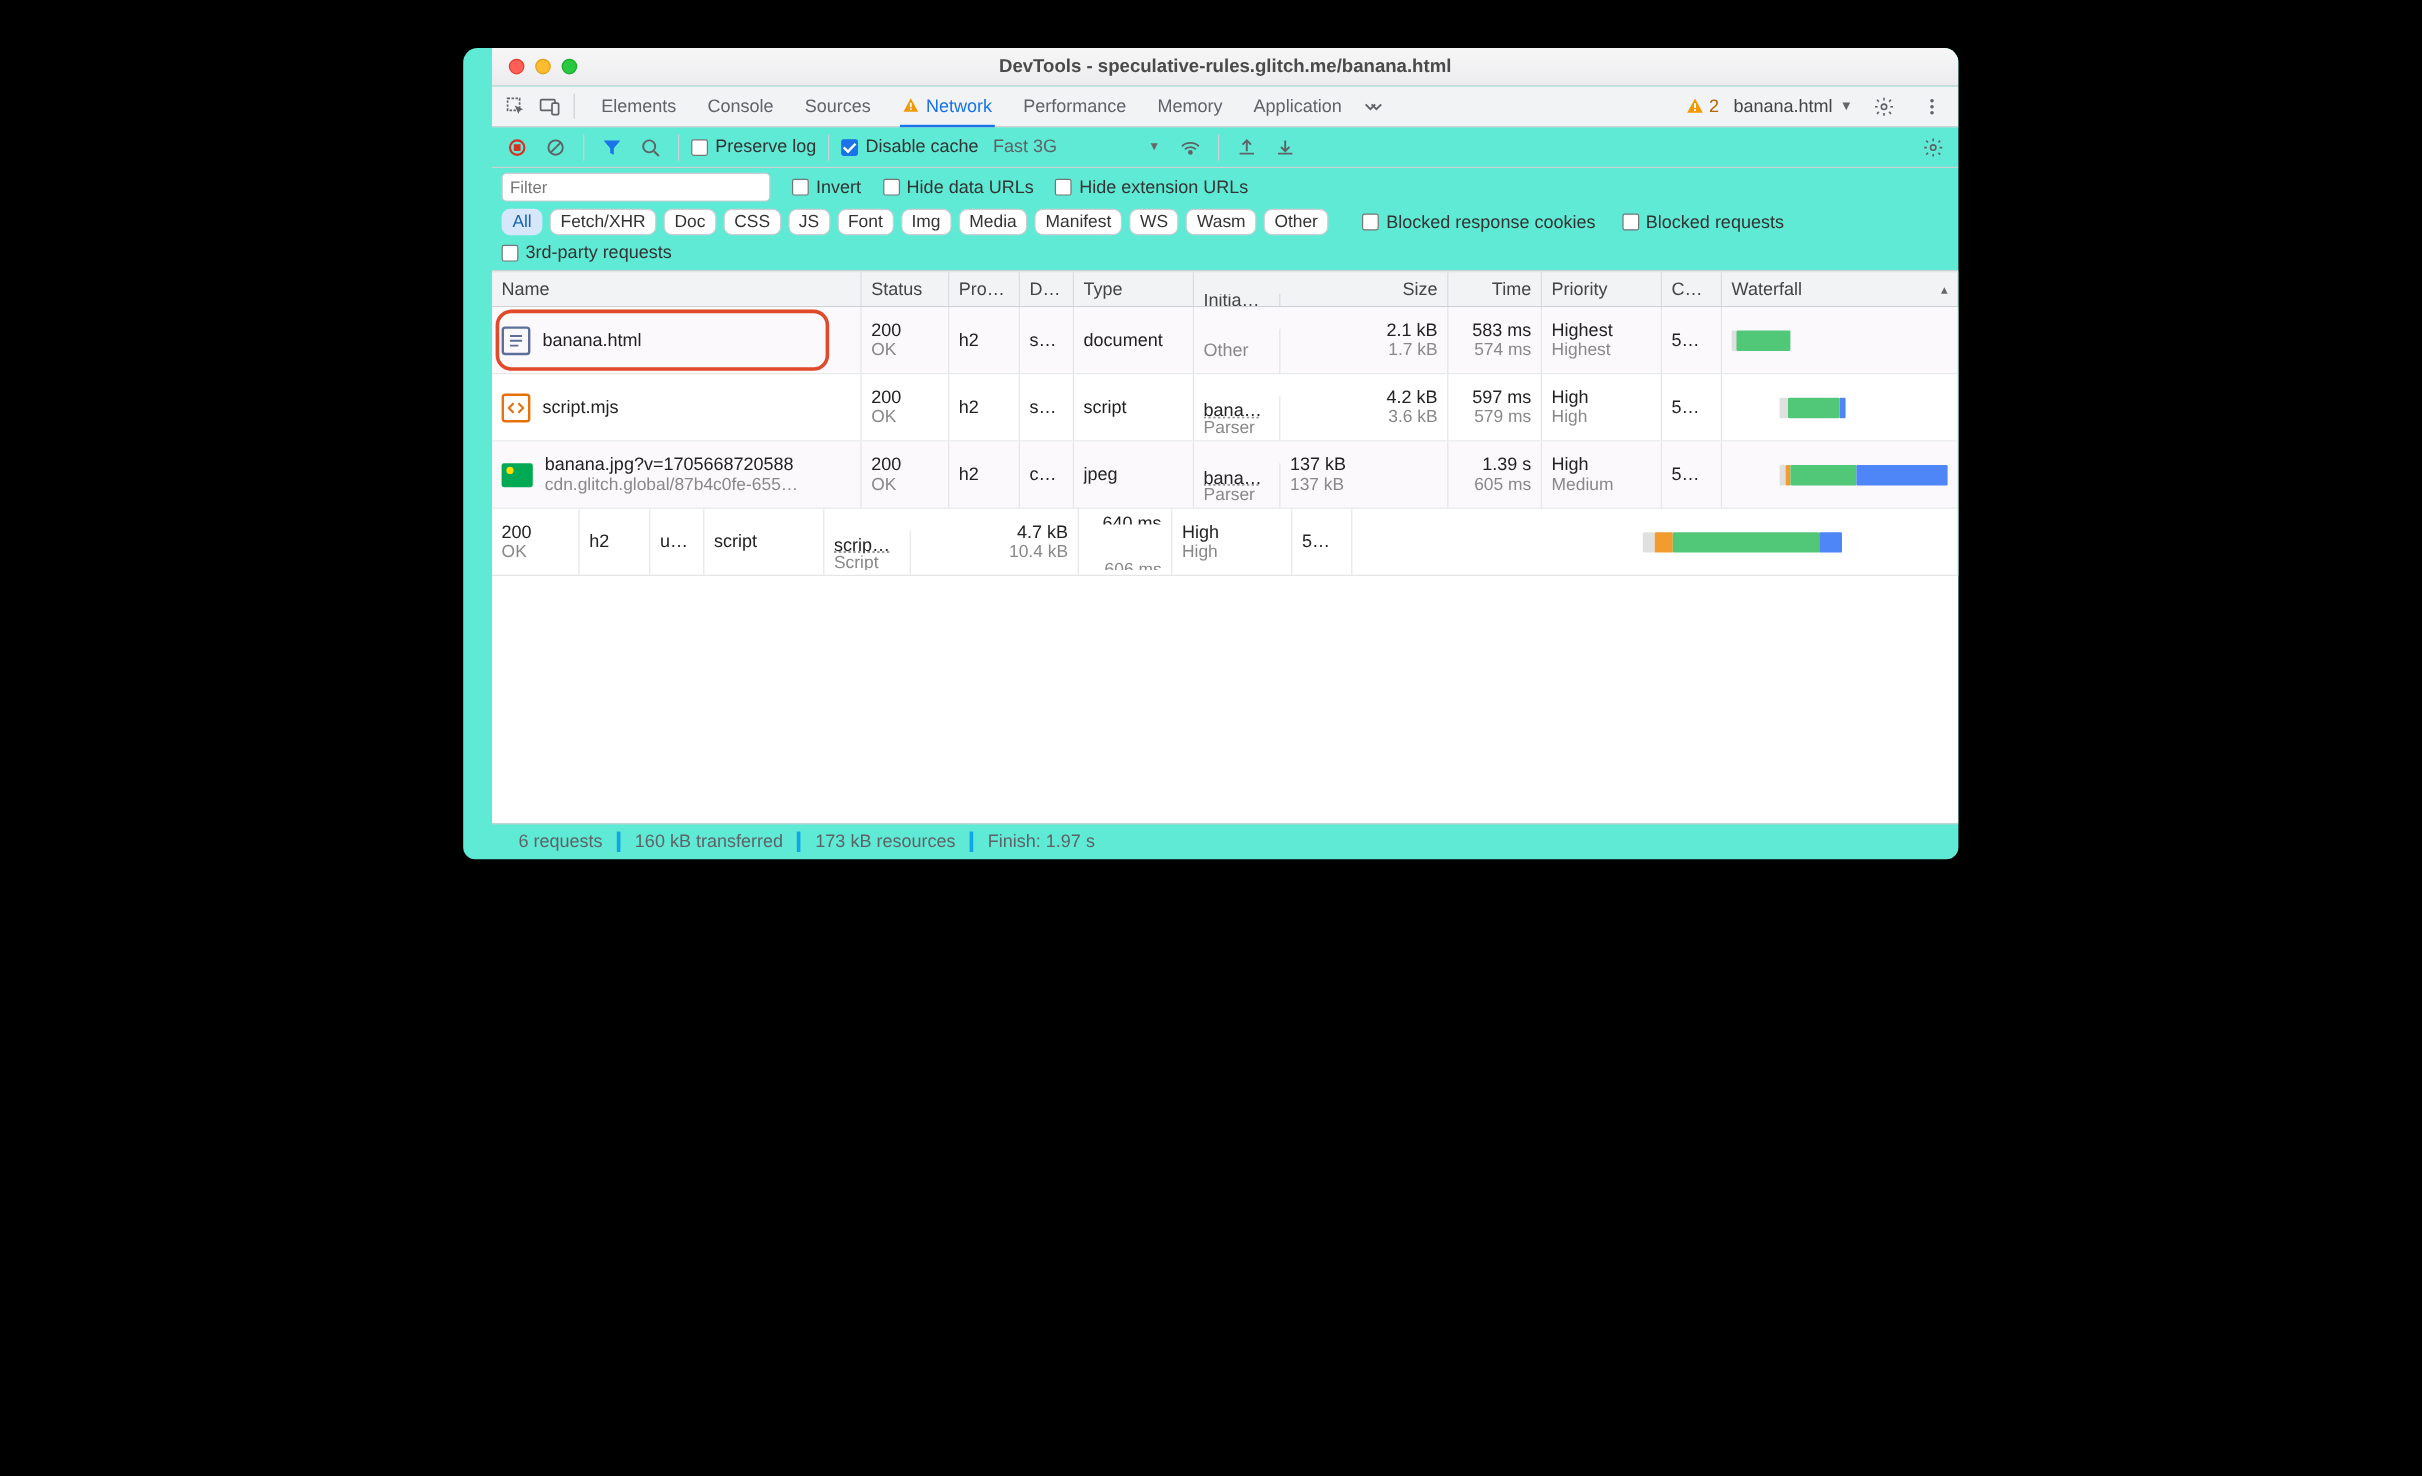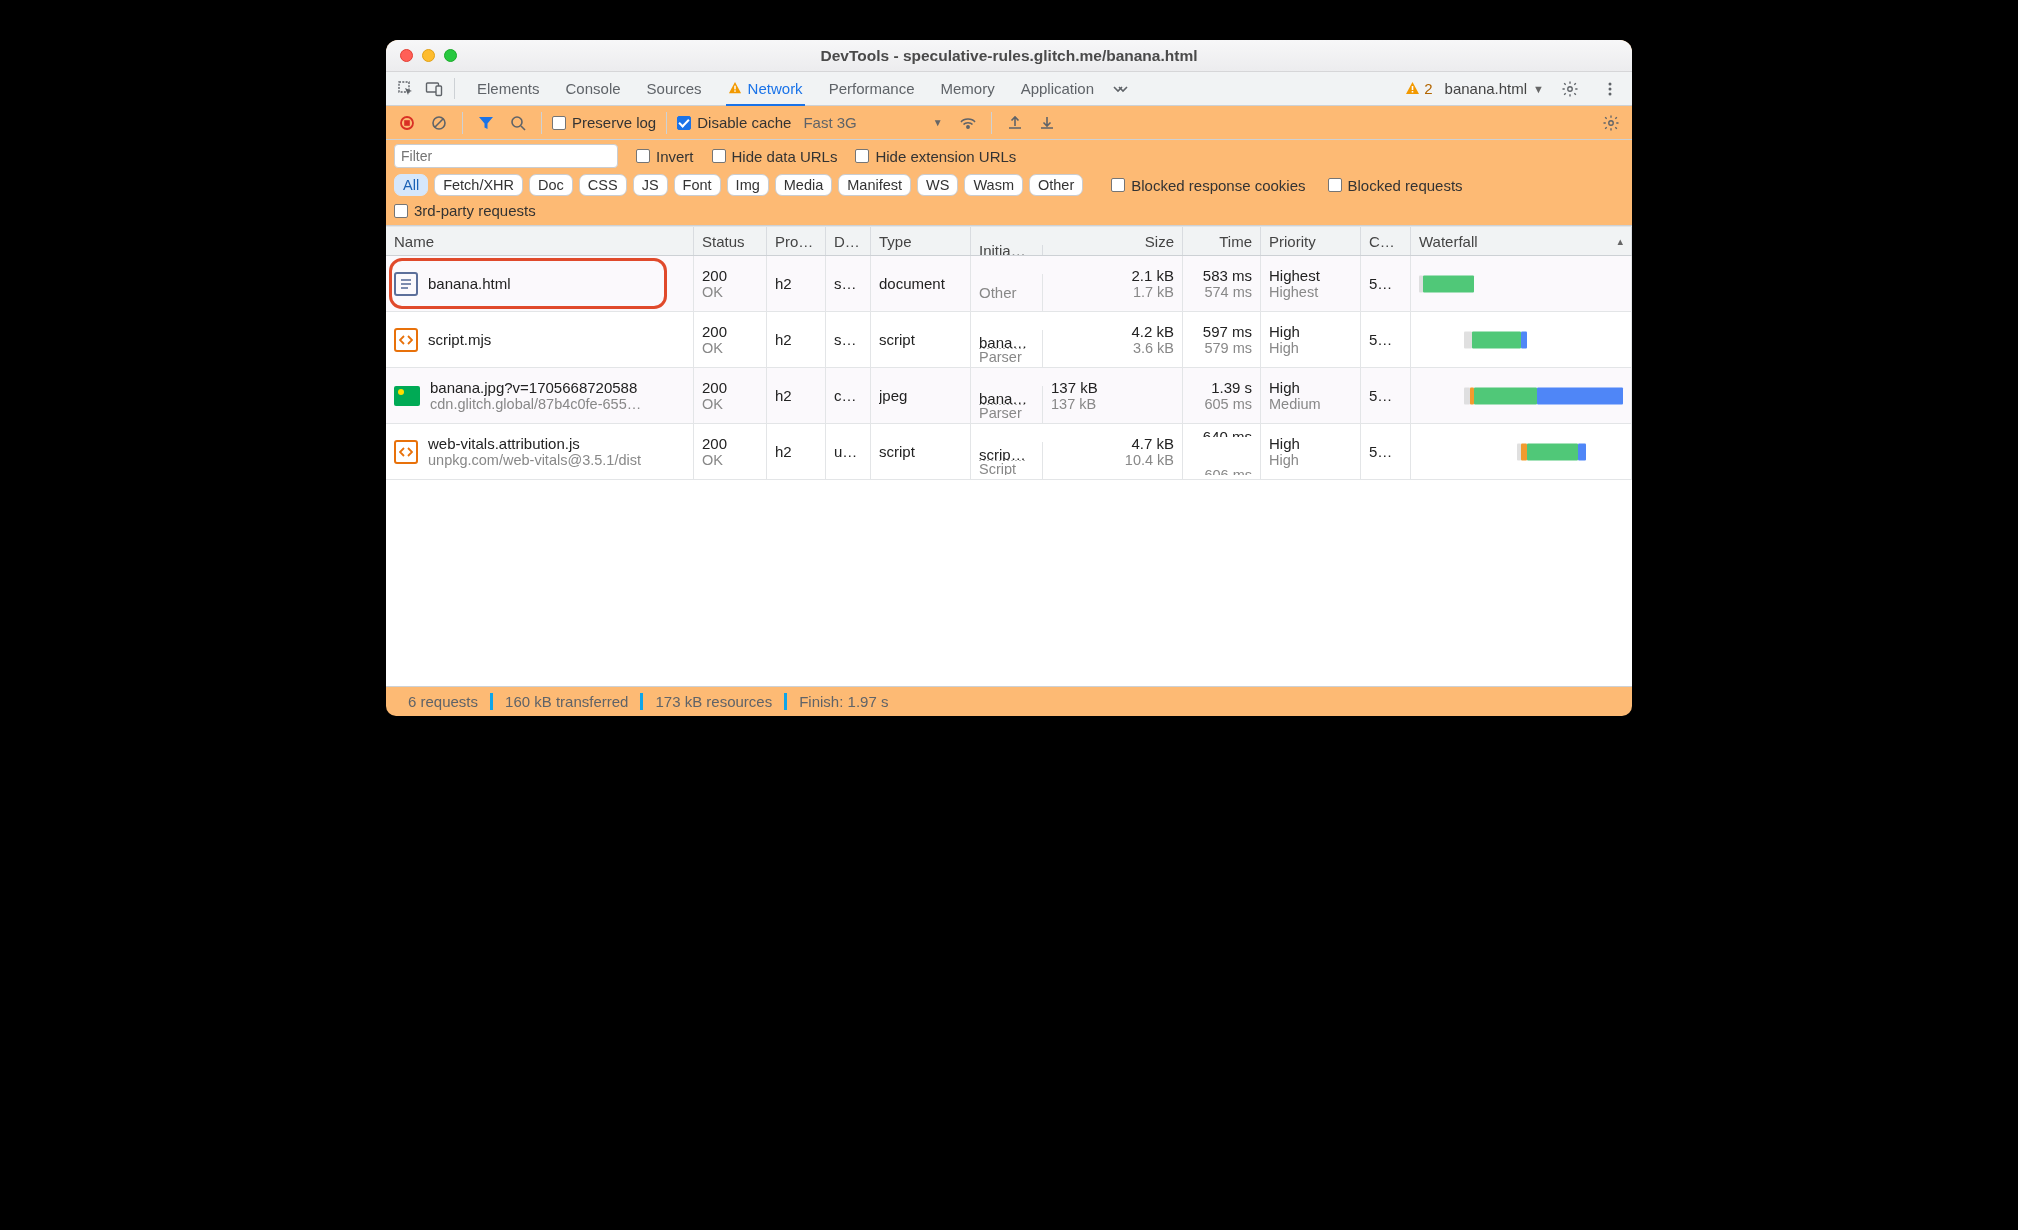--- a/index.html
+++ b/index.html
@@ -11,24 +11,25 @@
     color: #333;
     display: flex;
     align-items: flex-start;
     justify-content: center;
     padding-top: 40px;
     width: 2018px;
     height: 1230px;
   }
   .window {
     width: 1246px;
-    background: #fdba74;
+    background: #5eead4;
     border-radius: 12px 12px 10px 10px;
     overflow: hidden;
     box-shadow: 0 20px 60px rgba(0,0,0,.5);
+    padding-left: 24px;
   }
   
   .titlebar {
     height: 32px;
     background: linear-gradient(#f7f7f8,#ececee);
     border-bottom: 1px solid #d6d6d8;
     display: flex;
     align-items: center;
     padding: 0 14px;
     position: relative;
@@ -522,34 +523,20 @@
     <div class="td col-wf">
             <div class="wf">
               <div class="bar q" style="left:22%;width:3%;"></div>
               <div class="bar t" style="left:25%;width:2%;"></div>
               <div class="bar w" style="left:27%;width:31%;"></div>
               <div class="bar d" style="left:58%;width:42%;"></div>
             </div>
           </div>
         </div>
         <div class="tr">
-    <div class="td col-name ">
-      <div class="row">
-              <div class="ricon js">
-                <svg width="14" height="10" viewBox="0 0 14 10" fill="none" stroke="#e8710a" stroke-width="1.8">
-                  <path d="M5 1 L1 5 L5 9"></path>
-                  <path d="M9 1 L13 5 L9 9"></path>
-                </svg>
-              </div>
-        <div class="txt">
-                <span class="l1">web-vitals.attribution.js</span>
-                <span class="l2">unpkg.com/web-vitals@3.5.1/dist</span>
-              </div>
-      </div>
-    </div>
     <div class="td col-status">
             <span class="l1">200</span>
             <span class="l2">OK</span>
           </div>
     <div class="td col-proto">
             <span class="l1">h2</span>
           </div>
     <div class="td col-domain">
             <span class="l1">un…</span>
           </div>

